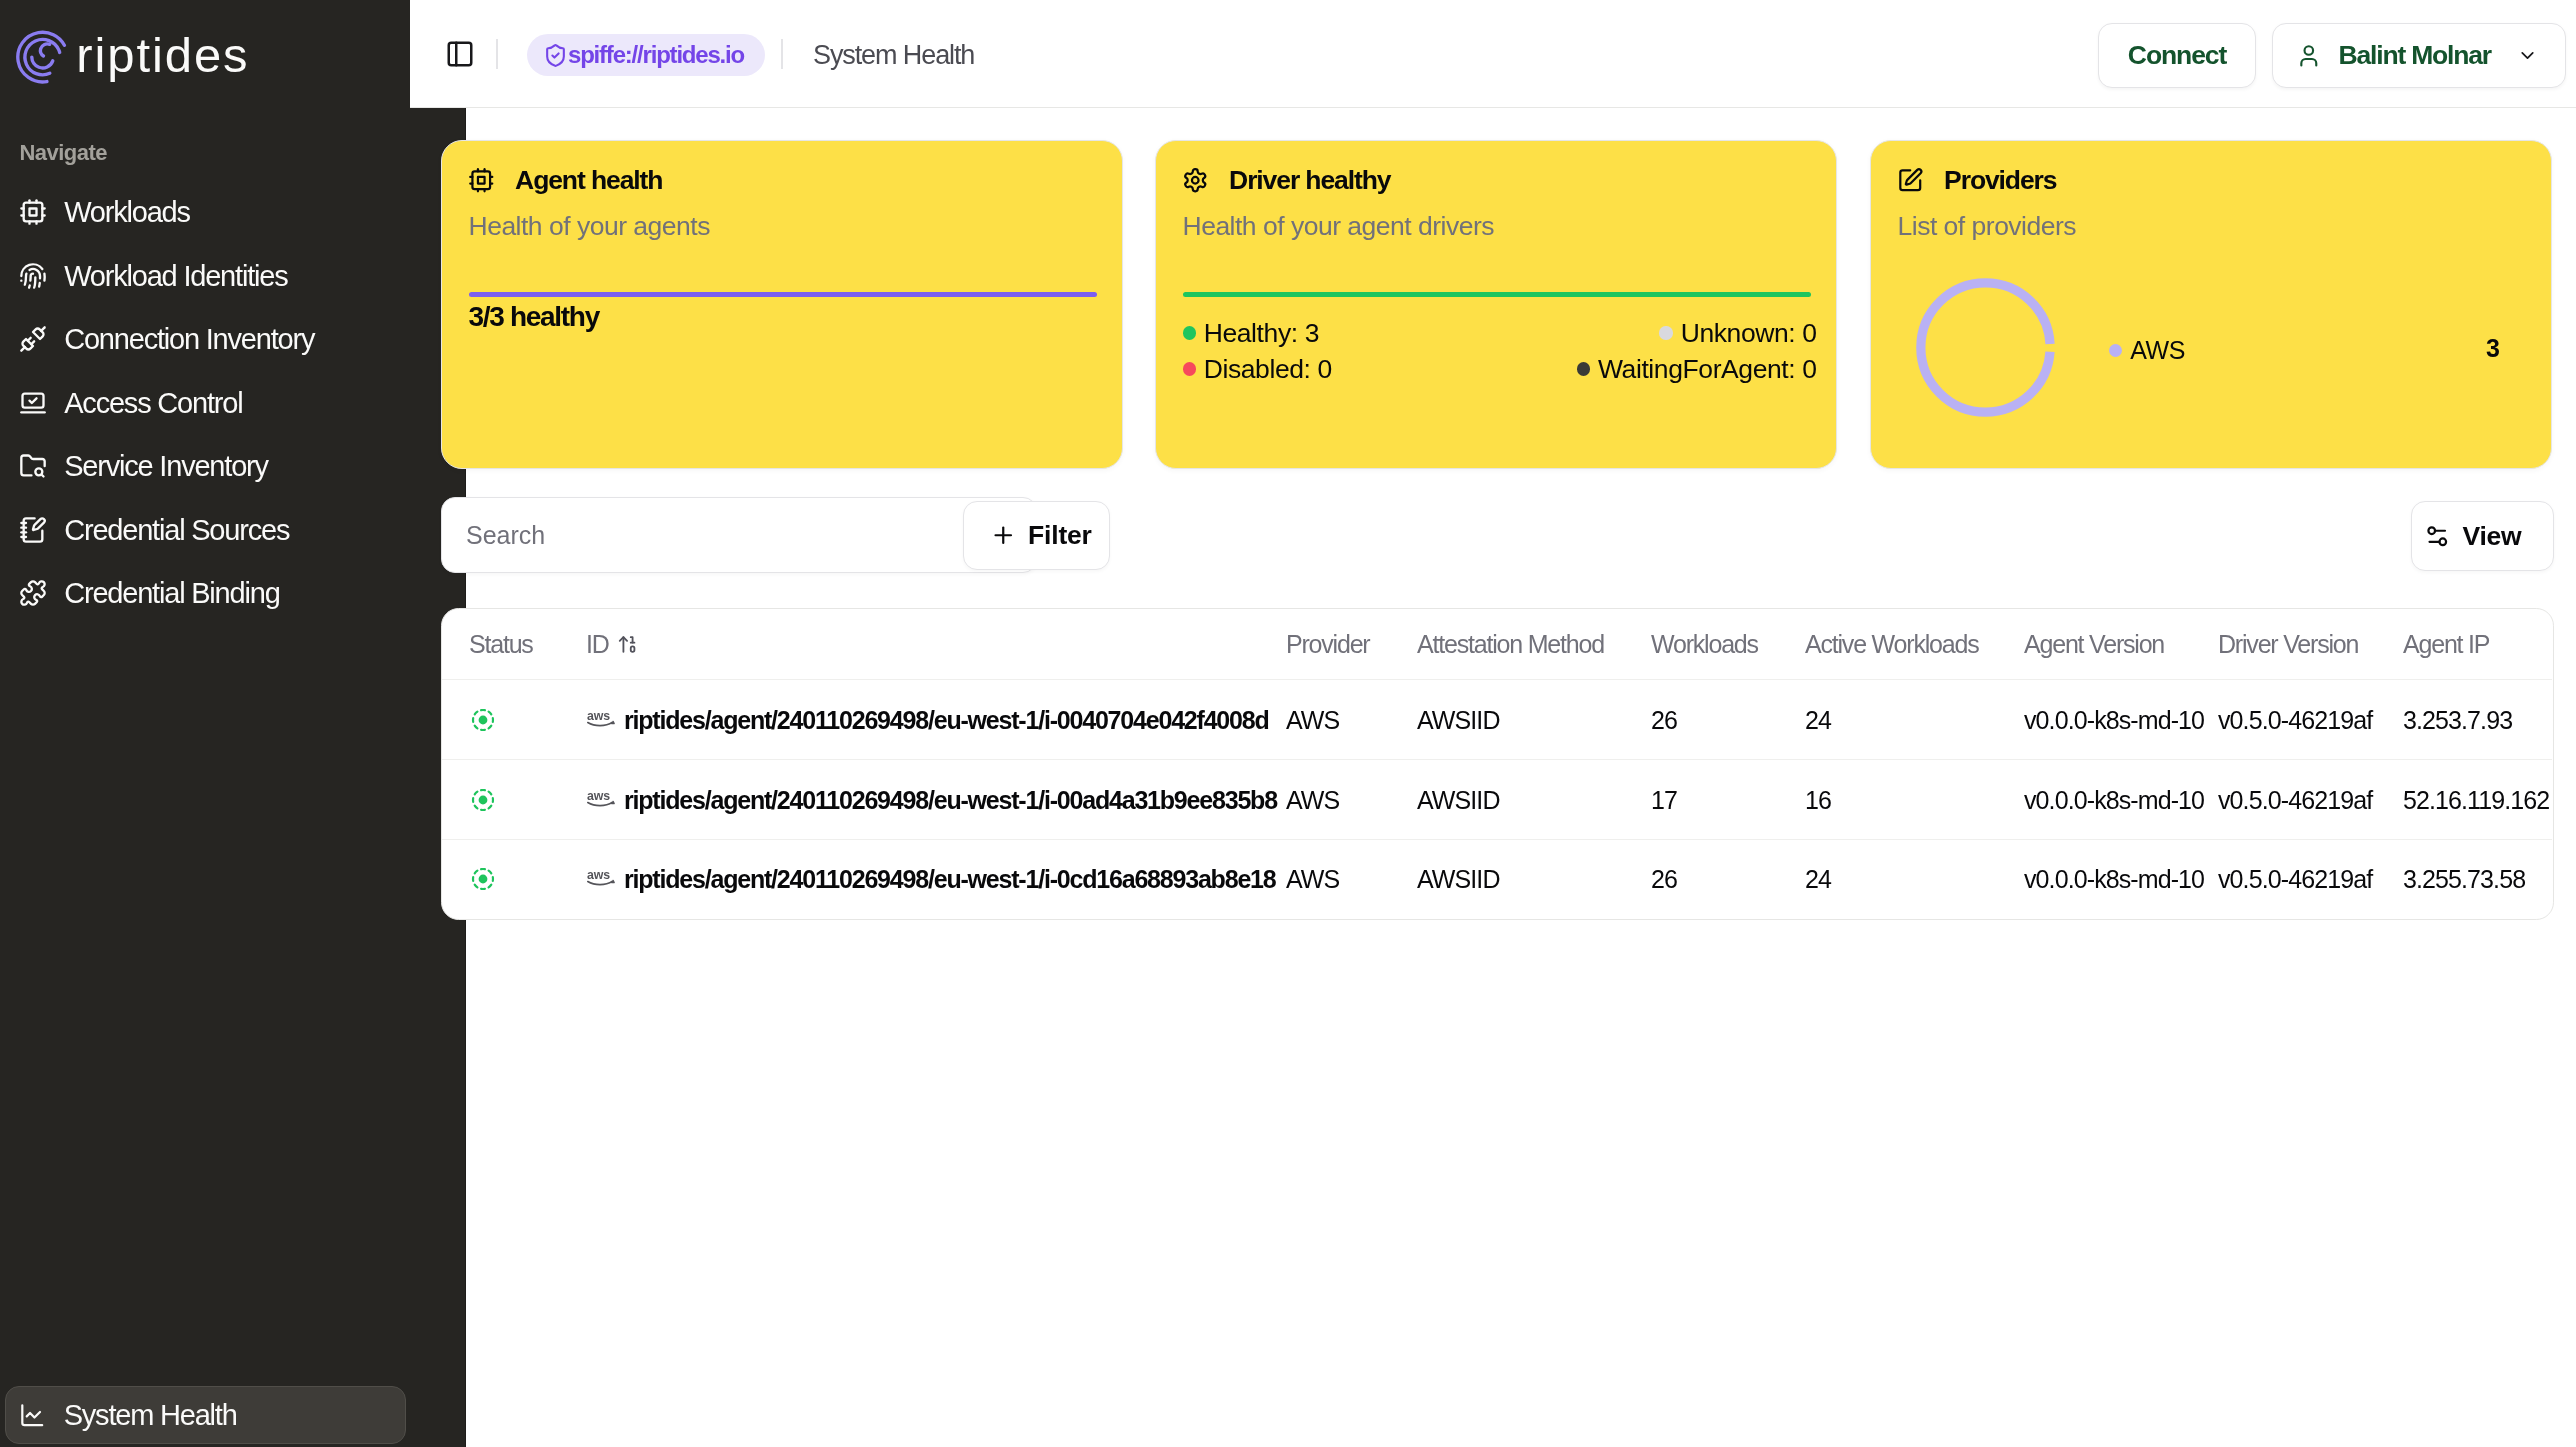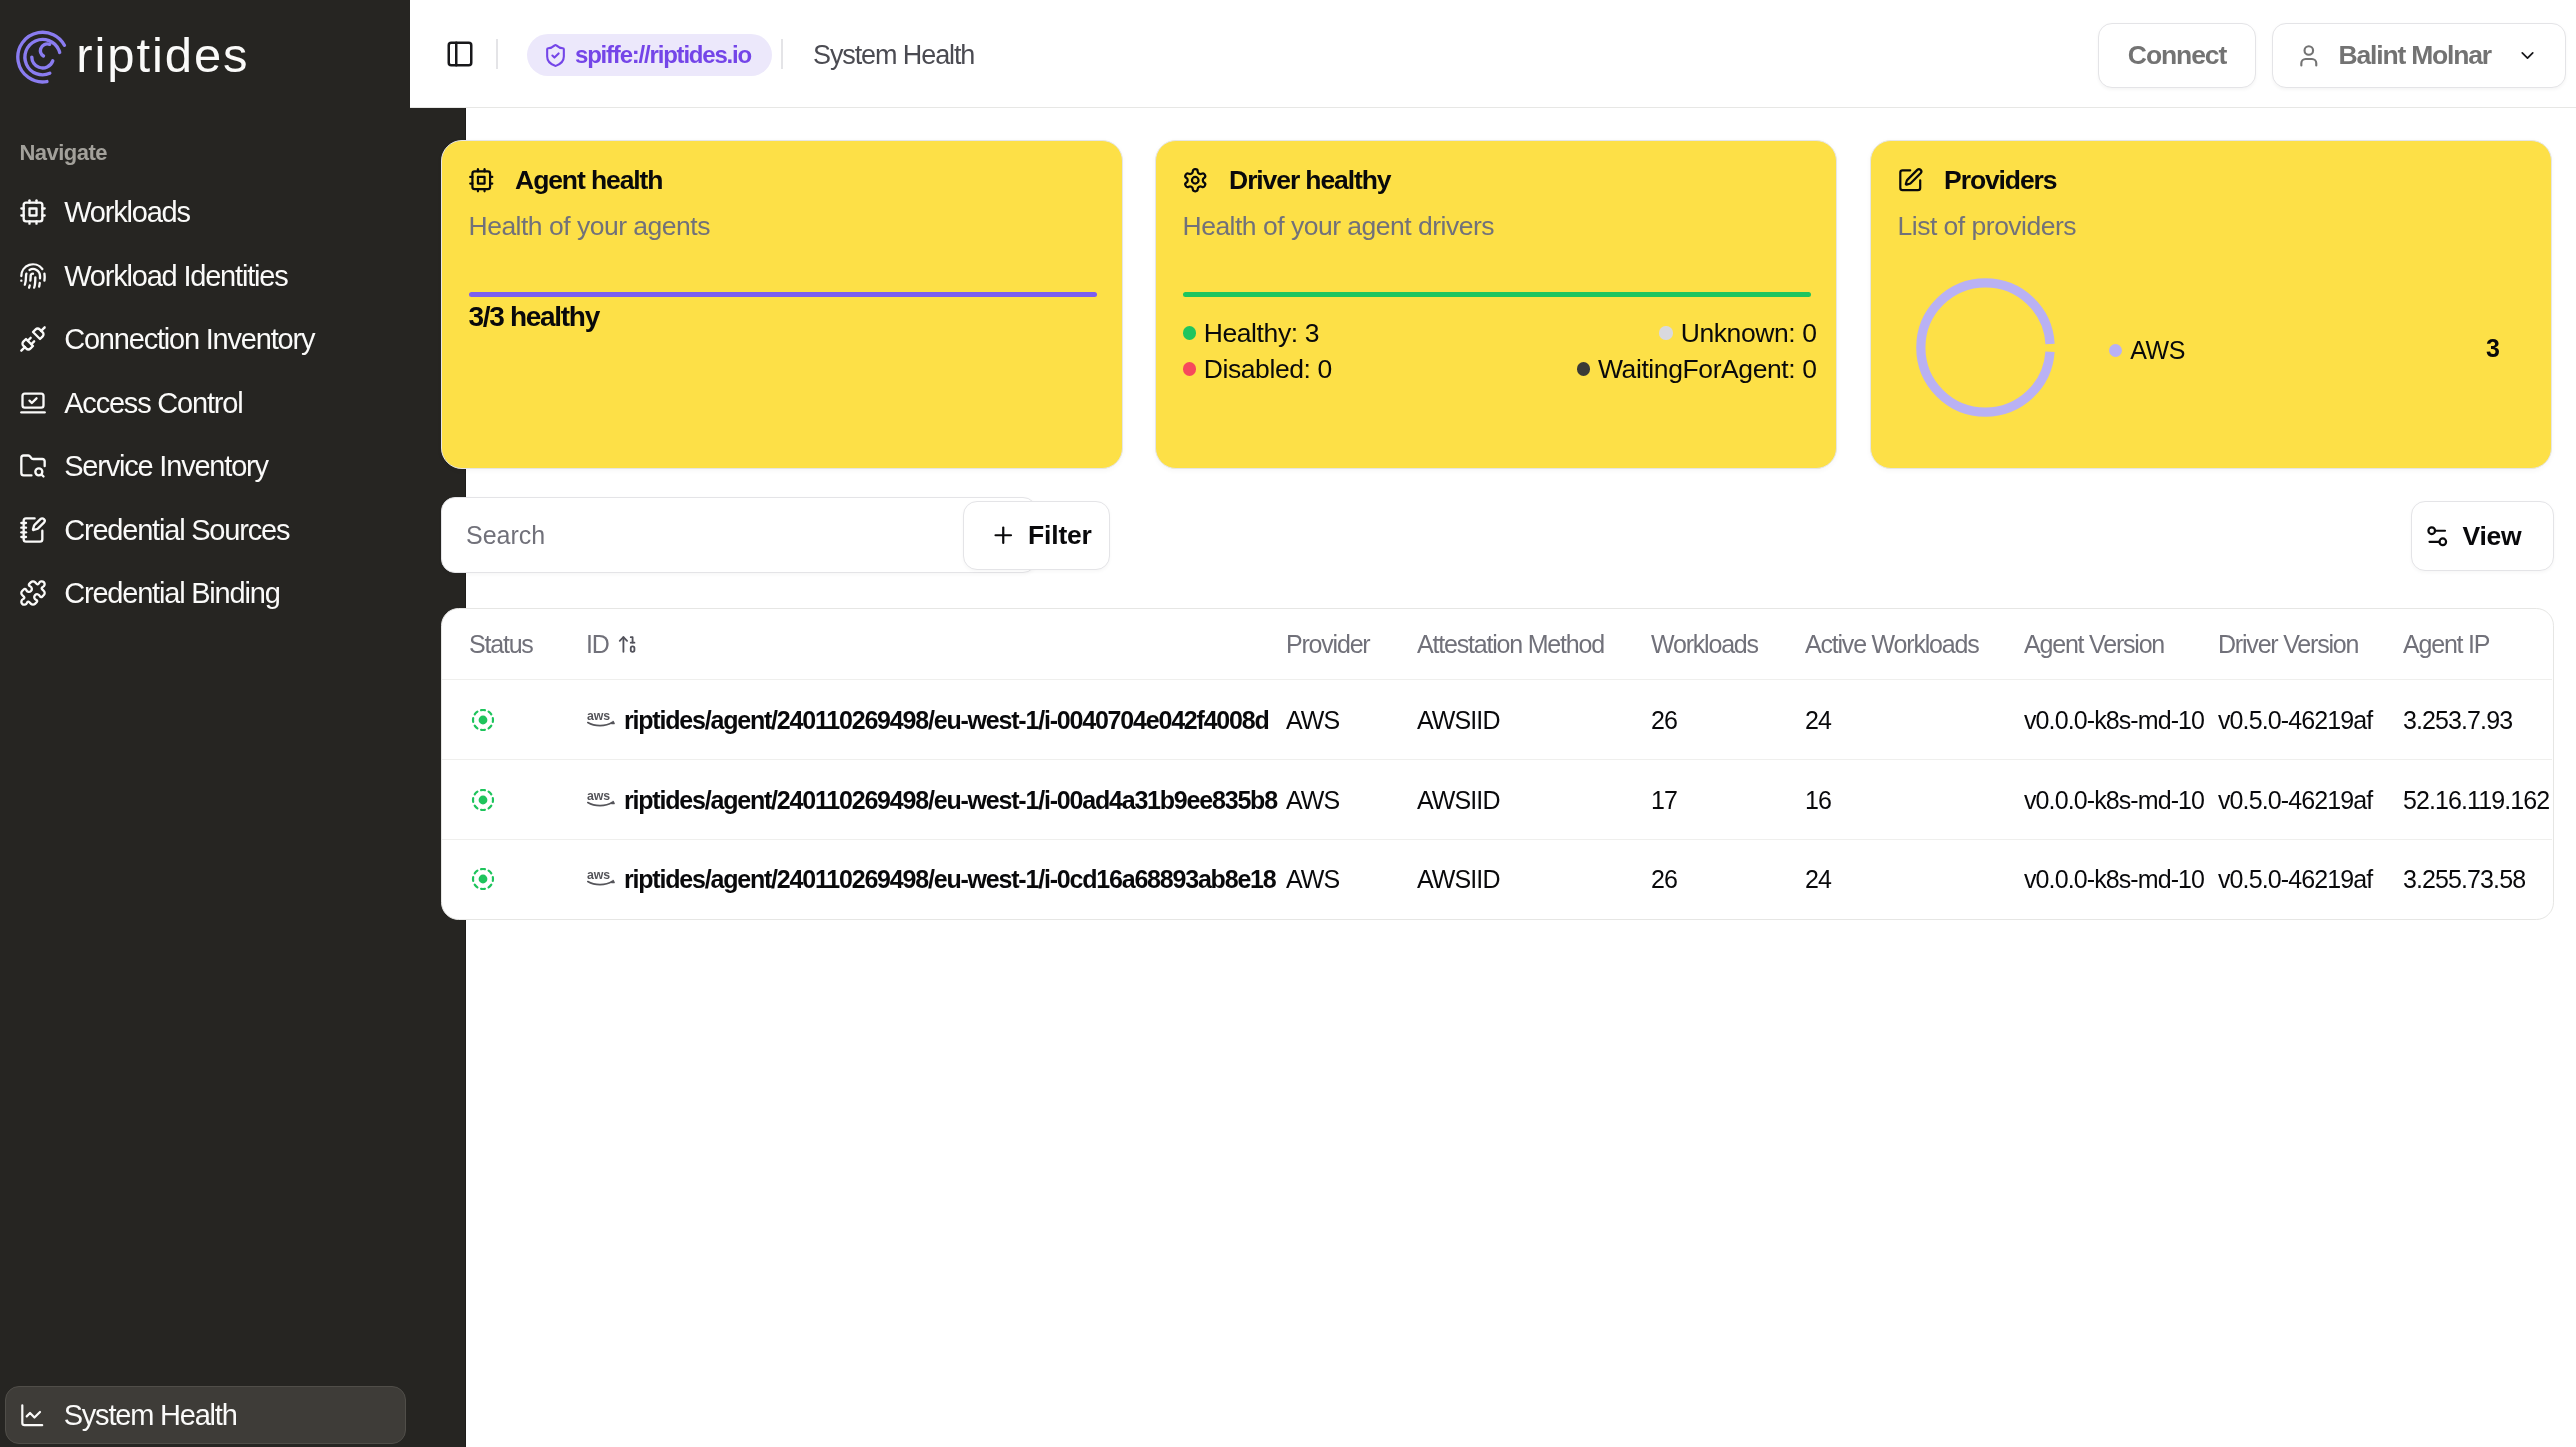--- a/index.html
+++ b/index.html
@@ -19,23 +19,23 @@
 #active { position:absolute; left:5.3px; top:1386px; width:401px; height:58px; background:#3e3c38; border:1.8px solid #504e49; border-radius:14px; display:flex; align-items:center; padding-left:13.2px; color:#fafaf9; }
 #active svg { width:26.5px; height:26.5px; }
 #active span { font-size:29px; margin-left:17.7px; letter-spacing:-1.2px; }
 
 
 #topbar { position:absolute; left:410px; top:0; width:2166px; height:108px; background:#fff; border-bottom:1.8px solid #e7e7e5; }
 #panelbtn { position:absolute; left:35px; top:39px; width:30px; height:30px; color:#18181b; }
 .vsep { position:absolute; top:39px; width:1.8px; height:30px; background:#e4e4e7; }
 #pill { position:absolute; left:117px; top:34px; height:42px; border-radius:21px; background:#ece8fb; display:flex; align-items:center; padding:0 21px 0 16px; }
 #pill svg { width:25px; height:25px; color:#7445e8; }
-#pill span { font-size:24px; font-weight:700; color:#7445e8; margin-left:7px; letter-spacing:-1.2px; }
+#pill span { font-size:24px; font-weight:700; color:#7445e8; letter-spacing:-1.2px; }
 #pagetitle { position:absolute; left:403px; top:40px; font-size:27px; color:#4b4b52; letter-spacing:-1.1px; }
-.btn { position:absolute; top:23px; height:65px; background:#fff; border:1.8px solid #e4e4e7; border-radius:14px; box-shadow:0 1.8px 3.5px rgba(0,0,0,0.04); display:flex; align-items:center; justify-content:center; color:#737373; }
+.btn { position:absolute; top:23px; height:65px; background:#fff; border:1.8px solid #e4e4e7; border-radius:14px; box-shadow:0 1.8px 3.5px rgba(0,0,0,0.04); display:flex; align-items:center; justify-content:center; color:#14532d; }
 #connect { left:1688px; width:158px; }
 #connect span { font-size:26.5px; font-weight:700; letter-spacing:-1.1px; }
 #userbtn { left:1862px; width:294px; justify-content:flex-start; padding-left:23px; }
 #userbtn svg.u { width:25.6px; height:25.6px; }
 #userbtn span { font-size:26.5px; font-weight:700; margin:0 0 0 17px; letter-spacing:-1.2px; }
 #userbtn svg.ch { width:21px; height:21px; color:#18181b; position:absolute; right:27px; }
 
 
 .card { position:absolute; top:140px; width:682px; height:329px; background:#fde047; border:1.8px solid #e6e6e4; border-radius:21px; box-shadow:0 1.8px 5.3px rgba(0,0,0,0.035); }
 #c1 { left:441px; } #c2 { left:1155px; } #c3 { left:1870px; }

